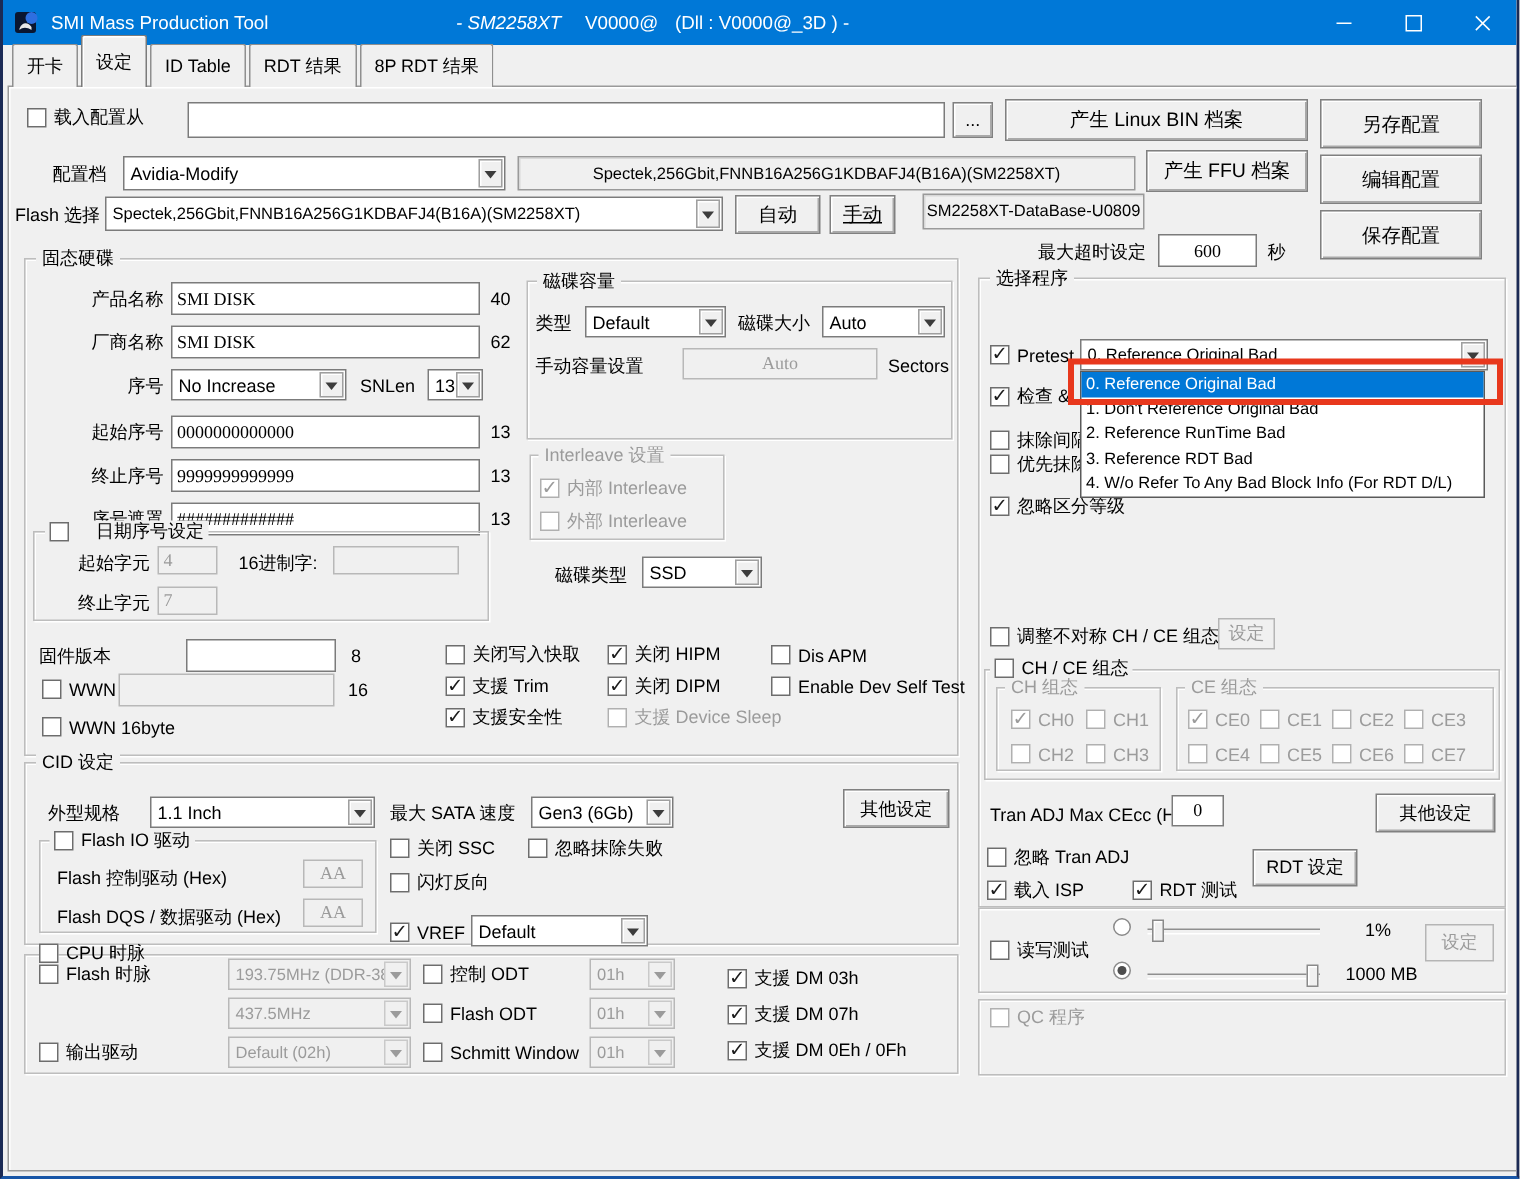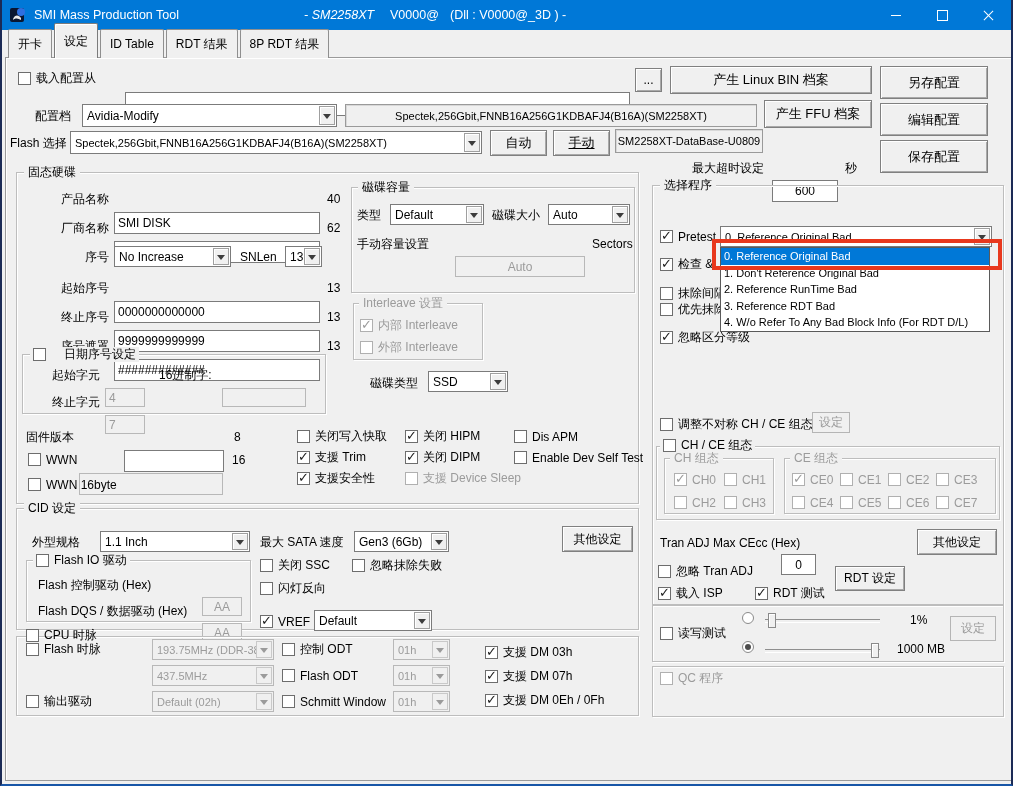--- a/index.html
+++ b/index.html
@@ -23,21 +23,21 @@
   .tab{position:relative;display:flex;align-items:center;height:20px;padding:4px 9px;background:#f0f0f0;
     border:1px solid #8f8f8f;border-bottom:none;border-radius:2px 2px 0 0;margin-right:2px;white-space:nowrap;}
   .tab.active{height:26px;z-index:7;border-color:#7b7b7b;box-shadow:inset 1px 1px 0 #fff;}
   .page{position:absolute;left:3px;top:57px;width:1005px;height:722px;border:1px solid #9a9a9a;
     box-shadow:inset 1px 1px 0 #ffffff;pointer-events:none;z-index:1;}
   
   .lbl{position:absolute;white-space:nowrap;line-height:14px;}
   .lblr{position:absolute;text-align:right;white-space:nowrap;line-height:14px;}
   .dis-t{color:#9b9b9b;}
   .txt{position:absolute;border:1px solid #7b7b7b;background:#fff;
-    font-family:Liberation Sans, sans-serif;font-size:12px;padding:4px 3px;box-sizing:border-box;margin-top:24px;}
+    font-family:Liberation Serif, serif;font-size:12px;padding:4px 3px;box-sizing:border-box;}
   .txt.c{text-align:center;}
   .txt.gray{background:#f0f0f0;color:#9b9b9b;border-color:#b8b8b8;}
   .info{position:absolute;background:#f0f0f0;border:1px solid #9a9a9a;box-shadow:inset 1px 1px 0 #d8d8d8;
     display:flex;align-items:center;justify-content:center;font-size:11px;white-space:nowrap;overflow:hidden;box-sizing:border-box;}
   .btn{position:absolute;display:flex;align-items:center;justify-content:center;background:#f0f0f0;
     border:1px solid #808080;box-shadow:inset 1px 1px 0 #fff,inset -1px -1px 0 #a9a9a9;
     font-size:12px;white-space:nowrap;box-sizing:border-box;cursor:default;}
   .btn.big{font-size:13px;}
   .btn.dis{color:#9b9b9b;border-color:#b5b5b5;box-shadow:none;}
   .grp{position:absolute;border:1px solid #bdbdbd;box-shadow:1px 1px 0 #ffffff,inset 1px 1px 0 #ffffff;box-sizing:border-box;}
@@ -146,21 +146,21 @@
   <span class="lbl" style="left:8px;top:136px;">Flash 选择</span>
   <div class="dd" style="left:68px;top:131px;width:412px;height:23px;">
     <span>Spectek,256Gbit,FNNB16A256G1KDBAFJ4(B16A)(SM2258XT)</span>
     <span class="ddarrow">
         <i class="tri"></i>
       </span>
   </div>
   <div class="btn big" style="left:488px;top:130px;width:57px;height:26px;">
       <span>自动</span>
     </div>
-  <div class="btn big" style="left:551px;top:130px;width:57px;height:26px;text-decoration:underline;">
+  <div class="btn big" style="left:551px;top:130px;width:44px;height:26px;text-decoration:underline;">
       <span>手动</span>
     </div>
   <div class="info" style="left:613px;top:129px;width:148px;height:24px;">
       <span>SM2258XT-DataBase-U0809</span>
     </div>
   <div class="btn big" style="left:878px;top:140px;width:108px;height:33px;">
       <span>保存配置</span>
     </div>
 
   <span class="lbl" style="left:690px;top:161px;">最大超时设定</span>

